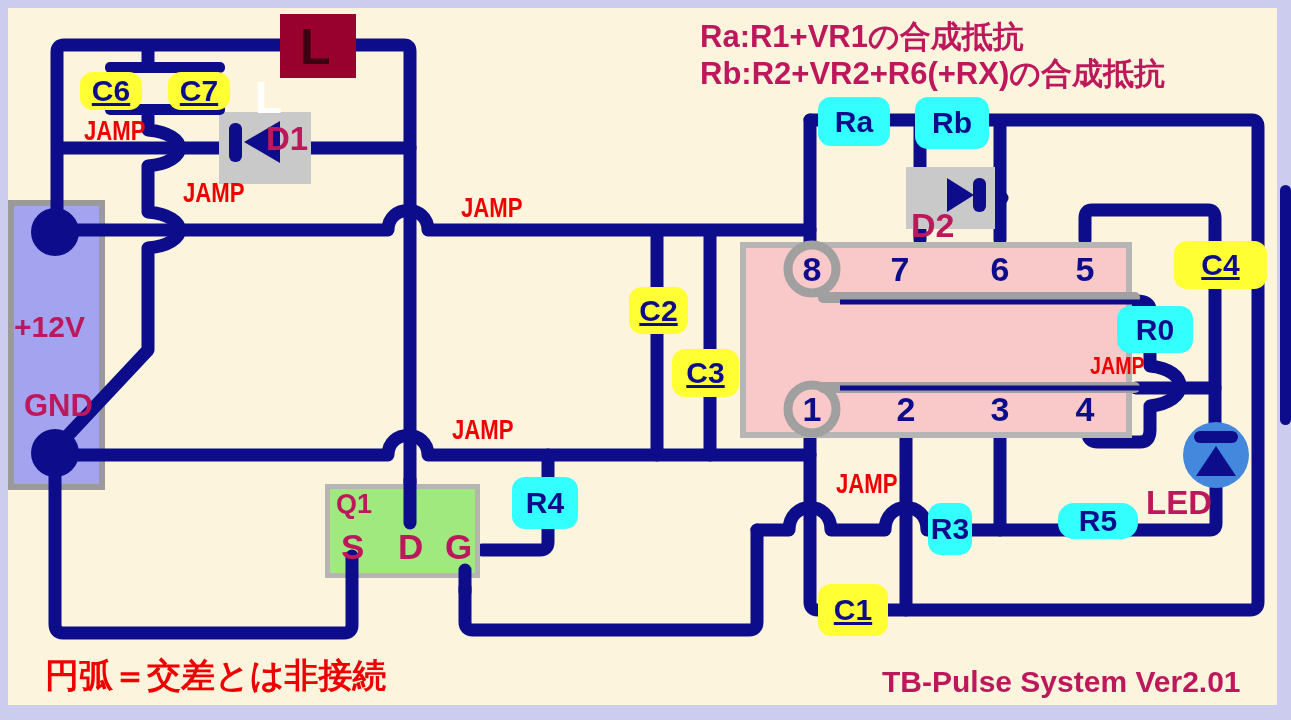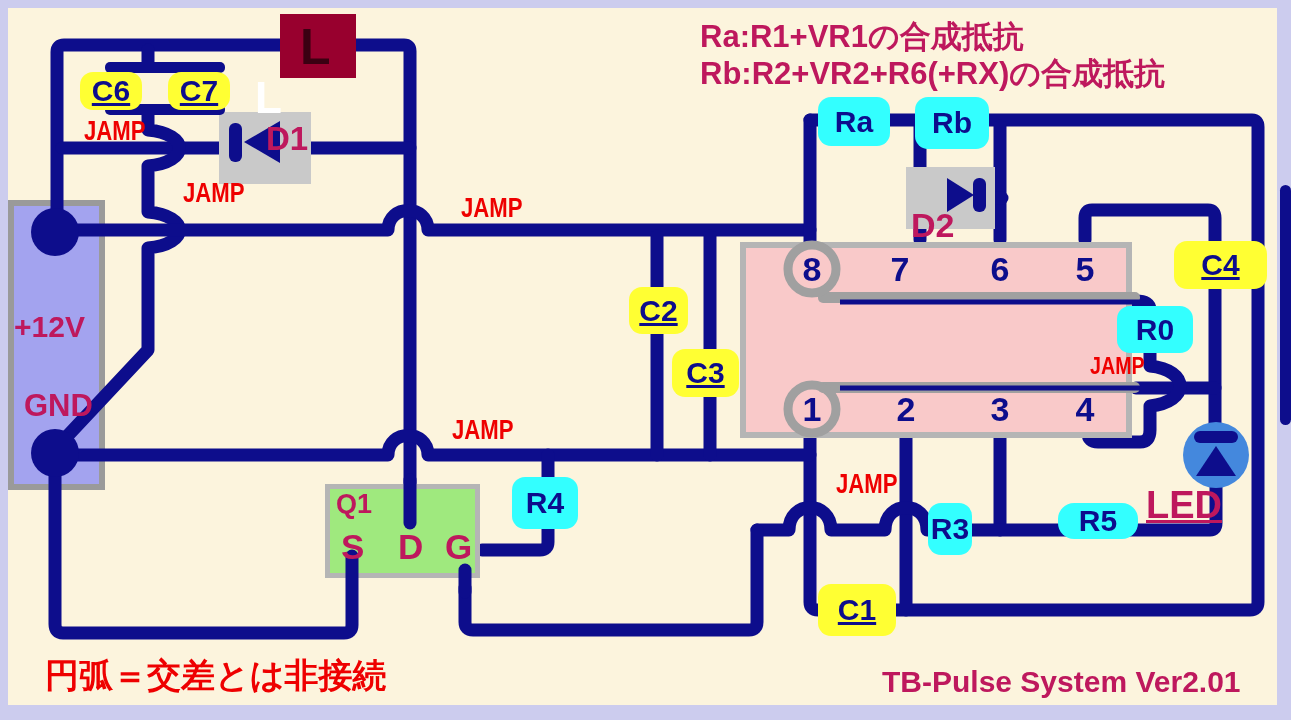--- a/index.html
+++ b/index.html
@@ -130,21 +130,21 @@
   <div class="pin" style="left:799px;top:392px;">1</div>
   <div class="pin" style="left:893px;top:392px;">2</div>
   <div class="pin" style="left:987px;top:392px;">3</div>
   <div class="pin" style="left:1072px;top:392px;">4</div>
 
   <div class="txt" style="left:336px;top:491px;font-size:27px;">Q1</div>
   <div class="txt" style="left:341px;top:529px;font-size:35px;">S</div>
   <div class="txt" style="left:398px;top:529px;font-size:35px;">D</div>
   <div class="txt" style="left:445px;top:529px;font-size:35px;">G</div>
 
-  <div class="txt" style="left:1146px;top:486px;font-size:38px;text-decoration:underline;">LED</div>
+  <div class="txt" style="left:1146px;top:486px;font-size:33px;">LED</div>
 
   <div class="jamp" style="left:84px;top:118px;">JAMP</div>
   <div class="jamp" style="left:183px;top:180px;">JAMP</div>
   <div class="jamp" style="left:461px;top:195px;">JAMP</div>
   <div class="jamp" style="left:452px;top:417px;">JAMP</div>
   <div class="jamp" style="left:836px;top:471px;">JAMP</div>
   <div class="jamp" style="left:1090px;top:354px;font-size:24px;">JAMP</div>
 
   <div class="chipLabel yellow" style="left:80px;top:72px;width:62px;height:38px;">
       <span>C6</span>
@@ -154,21 +154,21 @@
     </div>
   <div class="chipLabel yellow" style="left:629px;top:287px;width:59px;height:47px;">
       <span>C2</span>
     </div>
   <div class="chipLabel yellow" style="left:672px;top:349px;width:67px;height:48px;">
       <span>C3</span>
     </div>
   <div class="chipLabel yellow" style="left:1174px;top:241px;width:93px;height:48px;">
       <span>C4</span>
     </div>
-  <div class="chipLabel yellow" style="left:818px;top:584px;width:78px;height:52px;">
+  <div class="chipLabel yellow" style="left:818px;top:584px;width:70px;height:52px;">
       <span>C1</span>
     </div>
   <div class="chipLabel cyan" style="left:818px;top:97px;width:72px;height:49px;">
       <span>Ra</span>
     </div>
   <div class="chipLabel cyan" style="left:915px;top:97px;width:74px;height:52px;">
       <span>Rb</span>
     </div>
   <div class="chipLabel cyan" style="left:1117px;top:306px;width:76px;height:47px;">
       <span>R0</span>

